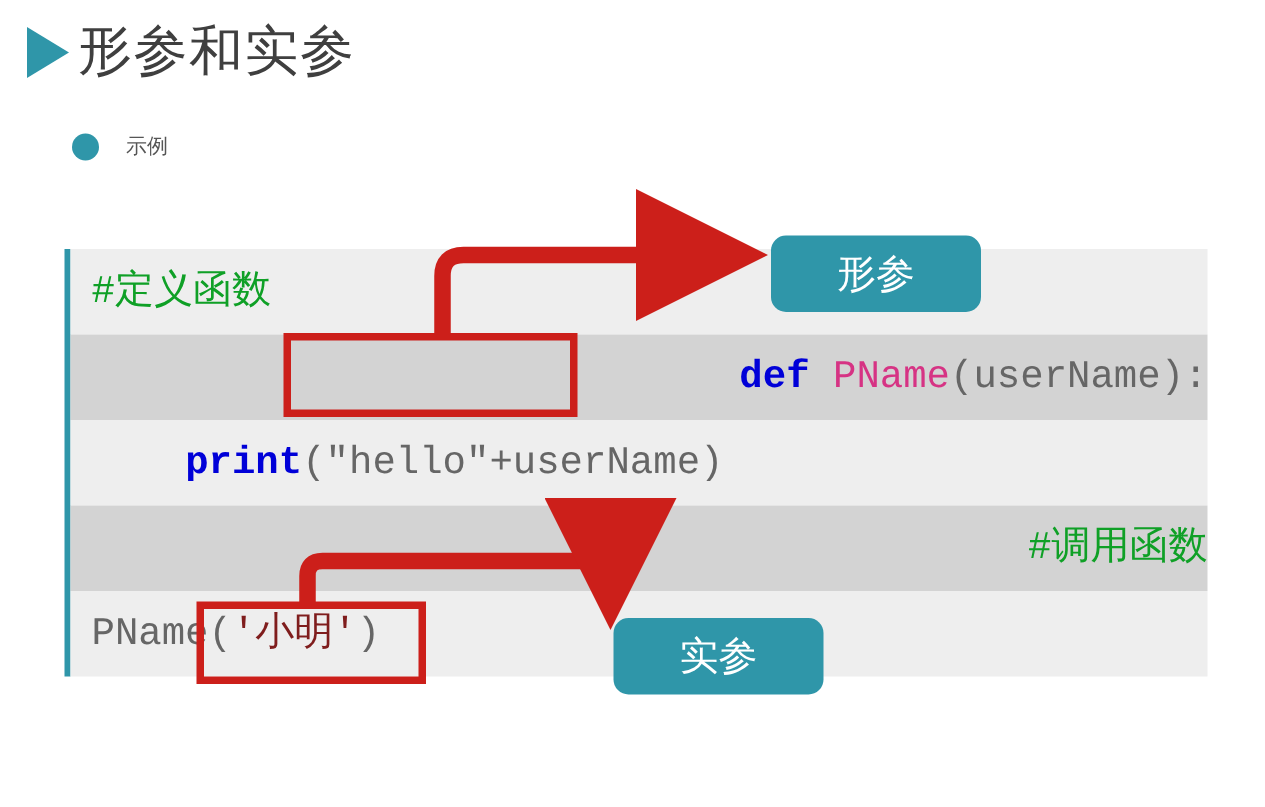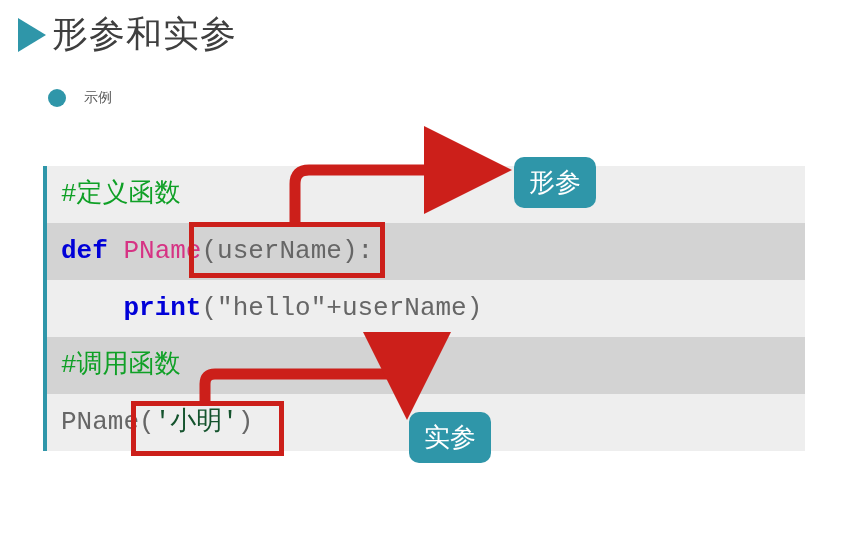--- a/index.html
+++ b/index.html
@@ -54,39 +54,39 @@
     font-family: Consolas, "Courier New", monospace;
     font-size: 26px;
   }
   .code-line {
     height: 57px;
     line-height: 57px;
     padding-left: 14px;
     white-space: pre;
   }
   .bg-light { background: #eeeeee; }
-  .bg-mid   { background: #d3d3d3; }
+  .bg-mid   { background: #d3d3d3; text-align: right; }
   .c-green   { color: #0fa026; }
   .c-blue    { color: #0000d8; font-weight: bold; }
   .c-magenta { color: #d63384; }
   .c-gray    { color: #666; }
   .c-str     { color: #666; }
-  .c-lit     { color: #14532d; text-align: right; }
+  .c-lit     { color: #7f1d1d; text-align: right; }
 
   .red-box {
     position: absolute;
     border: 5px solid #cc1f1a;
     z-index: 3;
   }
   .label-pill {
     position: absolute;
     background: #2f96a9;
     color: #fff;
     font-size: 26px;
-    padding: 8px 15px;
+    padding: 8px 44px;
     border-radius: 10px;
     z-index: 2;
   }
   svg.arrow {
     position: absolute;
     z-index: 4;
     overflow: visible;
   }
 </style>
 </head>

